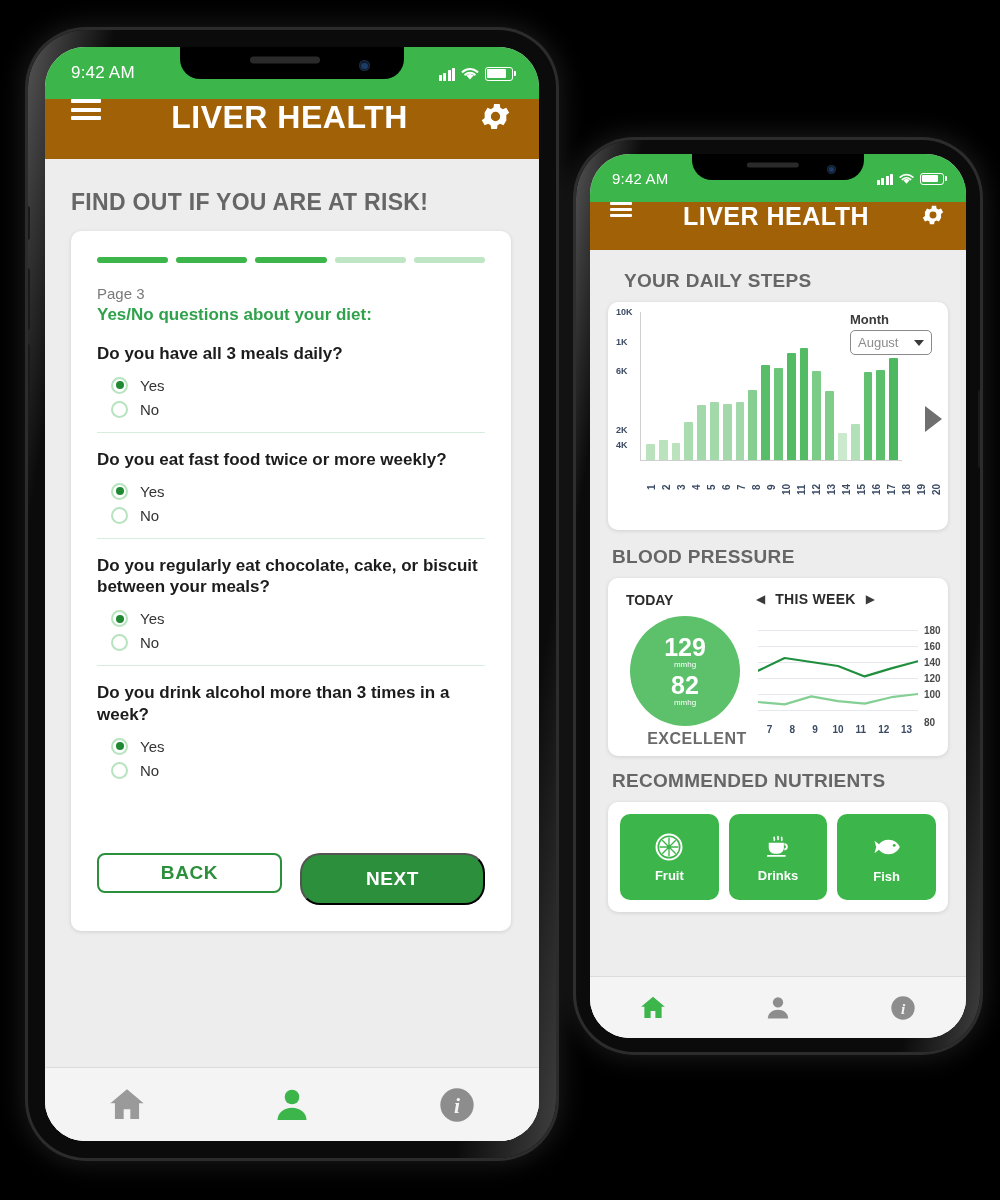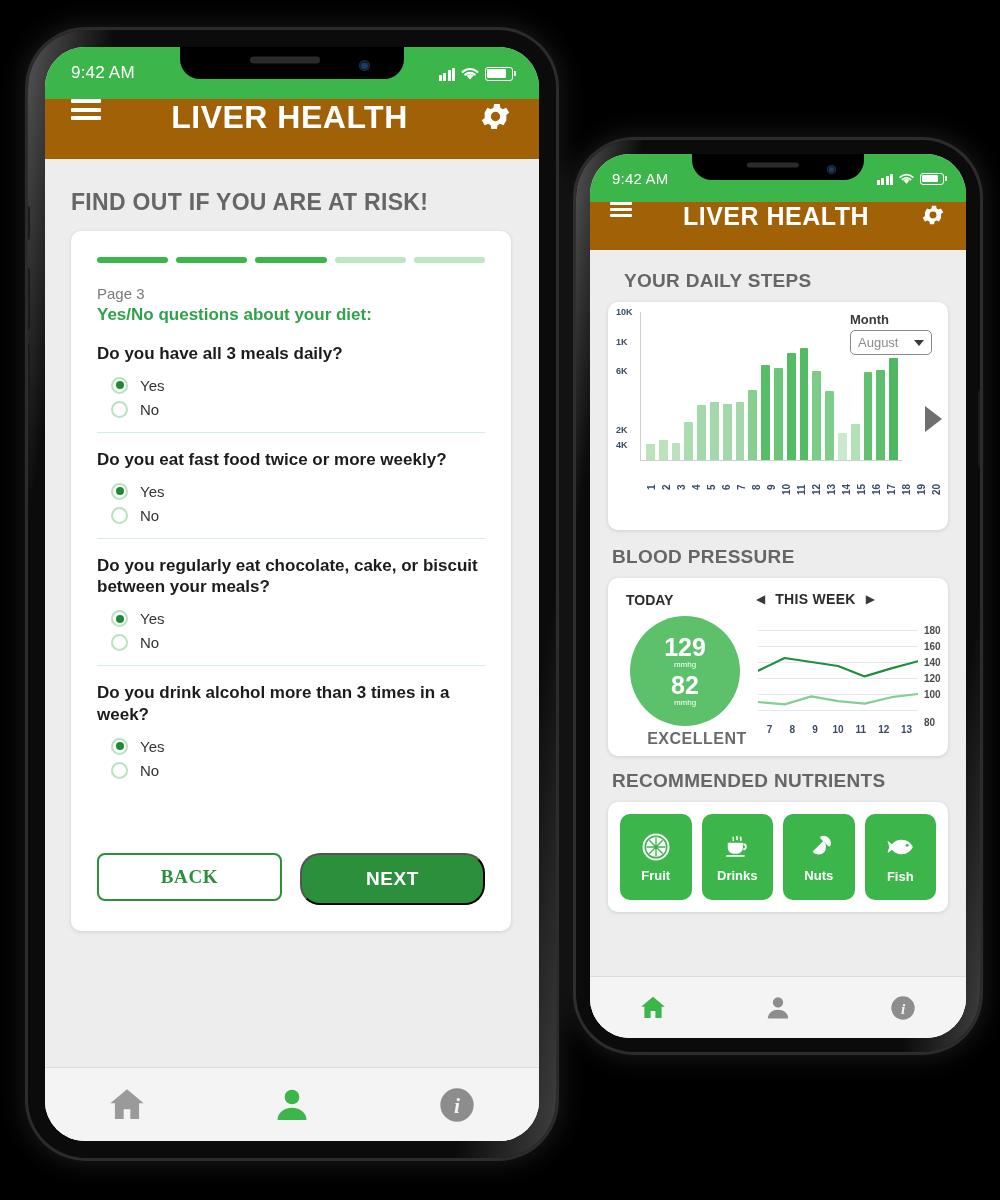--- a/index.html
+++ b/index.html
@@ -317,27 +317,20 @@
                       <path d="M12 3.6c-.8.9.8 1.5 0 2.4"></path>
                       <path d="M15 4.2c-.8.9.8 1.5 0 2.4"></path>
                     </g>
                     <path fill="#fff" d="M4.6 8.6h12.1v4.2a4.6 4.6 0 0 1-4.6 4.6h-2.9a4.6 4.6 0 0 1-4.6-4.6z"></path>
                     <path d="M17.1 9.8c2.3 0 3 3.5 0 4.2" fill="none" stroke="#fff" stroke-width="1.5"></path>
                     <rect x="3.2" y="18.3" width="15" height="1.5" rx=".7" fill="#fff"></rect>
                   </svg></span>
                 <span style="font-size: 13px; margin-top: 2px;">Drinks</span>
               </div>
               <div class="tile" style="flex: 1 1 0%;">
-                <span><svg width="30" height="30" viewBox="0 0 24 24">
-                    <path fill="#fff" d="M15.4 7.2a6.6 6.6 0 0 1 .6 9.2 6.6 6.6 0 0 1-9.2-.6z"></path>
-                    <path fill="#fff" d="M13.6 3.4c2.4-1.1 5 .1 6.2 1.4s2.4 3.9 1.3 6.2c-.4.8-1.4.7-2.1 0l-5.4-5.4c-.7-.7-.8-1.7 0-2.2z"></path>
-                  </svg></span>
-                <span style="font-size: 13px; margin-top: 2px;">Nuts</span>
-              </div>
-              <div class="tile" style="flex: 1 1 0%;">
                 <span><svg width="32" height="32" viewBox="0 0 24 24">
                     <path fill="#fff" d="M13.2 6.6c4 0 7.2 2.4 8.4 5.4-1.2 3-4.4 5.4-8.4 5.4-3.2 0-5.8-1.5-7.2-3.4l-3.4 2.6 1.3-4.6-1.3-4.6 3.4 2.6c1.4-1.9 4-3.4 7.2-3.4z"></path>
                     <circle cx="17.4" cy="10.8" r="1.1" fill="#3cb54a"></circle>
                   </svg></span>
                 <span style="font-size: 13px; margin-top: 2px;">Fish</span>
               </div>
             </div>
         </div>
 
         <div class="bottomnav" style="height:62px;">
@@ -474,21 +467,21 @@
                   <span class="opt-label" style="font-size: 15px;">Yes</span>
                 </label>
                 <label class="opt" style="margin: 7px 0px 0px 14px; gap: 12px;">
                   <span class="radio" style="width: 17px; height: 17px;"></span>
                   <span class="opt-label" style="font-size: 15px;">No</span>
                 </label>
               </div>
             </div>
 
           <div class="btn-row" style="position:absolute;left:26px;right:26px;bottom:26px;gap:18px;">
-            <button class="btn outline" style="flex:1;height:48px;font-size:19px;font-family:Liberation Serif, serif;">BACK</button>
+            <button class="btn outline" style="flex:1;height:40px;font-size:19px;">BACK</button>
             <button class="btn solid" style="flex:1;height:52px;font-size:19px;border-radius:20px;">NEXT</button>
           </div>
         </div>
 
         <div class="bottomnav" style="height:74px;">
           <div class="navitem">
             <svg width="42" height="42" viewBox="0 0 24 24">
               <path fill="#9a9a9a" d="M12 3 2.5 11h2.6v9h5v-5.6h3.8V20h5v-9h2.6z"></path>
             </svg>
           </div>

